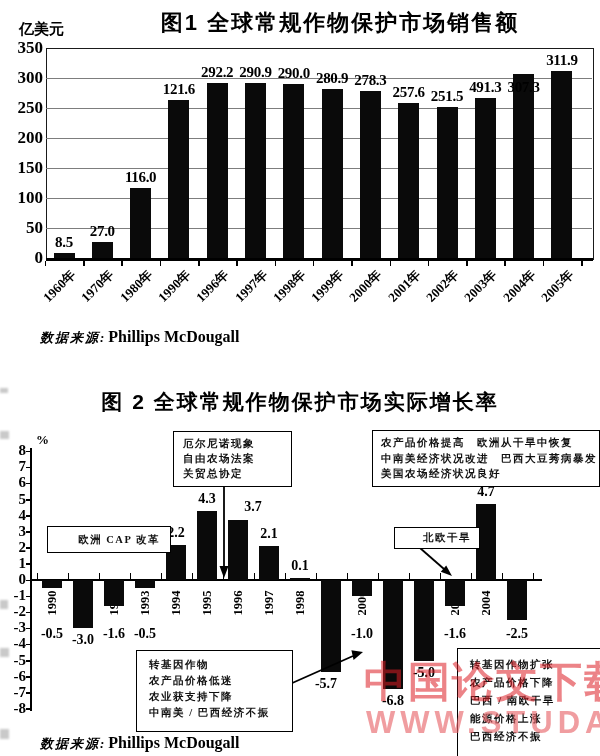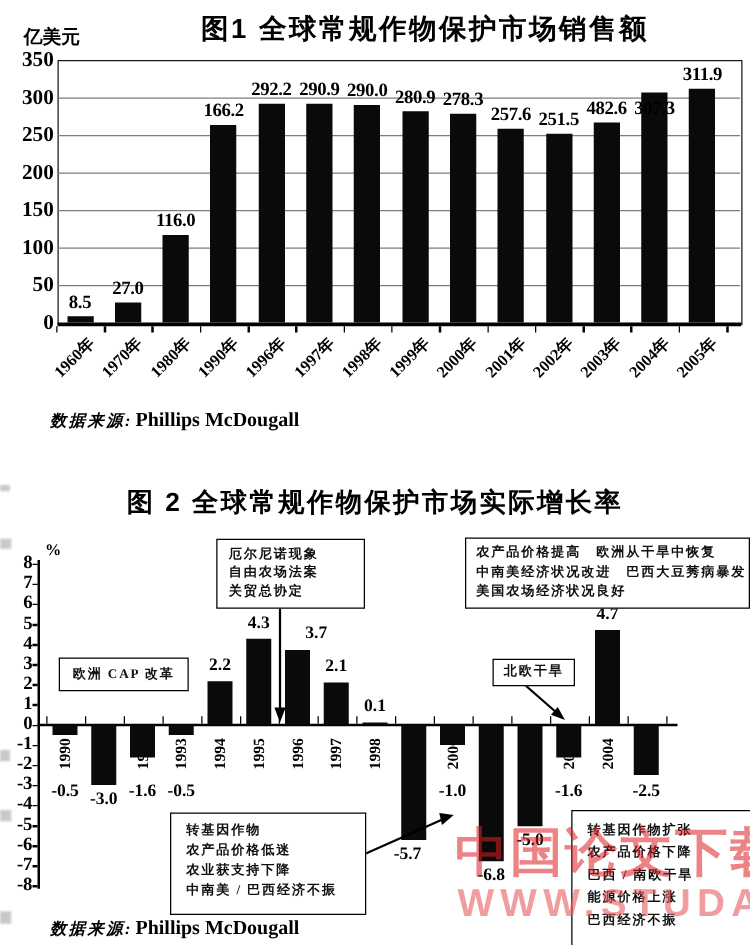--- a/index.html
+++ b/index.html
@@ -31,21 +31,21 @@
   .yr1{position:absolute;width:60px;font-size:13px;font-weight:bold;text-align:right;
        white-space:nowrap;transform:rotate(-45deg);transform-origin:100% 0;}
   .yr2{position:absolute;width:44px;height:14px;line-height:14px;font-size:12.5px;font-weight:bold;
        text-align:center;transform:rotate(-90deg);z-index:1;}
   
   #c2-yline{position:absolute;left:30px;top:68px;width:2px;height:263px;background:#000;}
   #c2-xline{position:absolute;left:30px;top:199px;width:512px;height:2px;background:#000;z-index:2;}
   #c2-pct{position:absolute;left:36px;top:52px;font-size:13px;font-weight:bold;}
   
   .abox{position:absolute;border:1.5px solid #000;background:#fff;z-index:6;
-        font-size:10.5px;font-weight:600;letter-spacing:1.5px;color:#111;}
+        font-size:10.5px;font-weight:600;letter-spacing:1.5px;color:#111;padding-left:20px;}
   .abox .ln{white-space:nowrap;}
   #box-cap{left:47px;top:146px;width:102px;height:25px;line-height:25px;text-align:center;}
   #box-elnino{left:173px;top:51px;width:108px;height:50px;padding:4px 0 0 9px;}
   #box-elnino .ln{line-height:15px;}
   #box-recovery{left:372px;top:50px;width:218px;height:51px;padding:4px 0 0 8px;}
   #box-recovery .ln{line-height:15.5px;}
   #box-drought{left:394px;top:147px;width:64px;height:20px;line-height:20px;text-align:center;}
   #box-gm{left:136px;top:270px;width:143px;height:74px;padding:6px 0 0 12px;}
   #box-gm .ln{line-height:16px;}
   #box-gm2{left:457px;top:268px;width:133px;height:100px;padding:7px 0 0 12px;}
@@ -111,21 +111,21 @@
       <div class="bar" style="left: 53.5px; top: 252.9px; width: 21px; height: 5.1px; background: rgb(10, 10, 10);"></div>
       <div class="vlab c1v" style="left: 36px; top: 233.9px; width: 56px;">8.5</div>
       <div class="yr1" style="left: 45.3px; top: 266px;">1970年</div>
       <div class="bar" style="left: 91.8px; top: 241.8px; width: 21px; height: 16.2px; background: rgb(10, 10, 10);"></div>
       <div class="vlab c1v" style="left: 74.3px; top: 222.8px; width: 56px;">27.0</div>
       <div class="yr1" style="left: 83.6px; top: 266px;">1980年</div>
       <div class="bar" style="left: 130.1px; top: 188.4px; width: 21px; height: 69.6px; background: rgb(10, 10, 10);"></div>
       <div class="vlab c1v" style="left: 112.6px; top: 169.4px; width: 56px;">116.0</div>
       <div class="yr1" style="left: 121.9px; top: 266px;">1990年</div>
       <div class="bar" style="left: 168.4px; top: 99.6px; width: 21px; height: 158.4px; background: rgb(10, 10, 10);"></div>
-      <div class="vlab c1v" style="left: 150.9px; top: 80.6px; width: 56px;">166.2</div>
+      <div class="vlab c1v" style="left: 150.9px; top: 80.6px; width: 56px;">121.6</div>
       <div class="yr1" style="left: 160.2px; top: 266px;">1996年</div>
       <div class="bar" style="left: 206.7px; top: 82.68px; width: 21px; height: 175.32px; background: rgb(10, 10, 10);"></div>
       <div class="vlab c1v" style="left: 189.2px; top: 63.68px; width: 56px;">292.2</div>
       <div class="yr1" style="left: 198.5px; top: 266px;">1997年</div>
       <div class="bar" style="left: 245px; top: 83.46px; width: 21px; height: 174.54px; background: rgb(10, 10, 10);"></div>
       <div class="vlab c1v" style="left: 227.5px; top: 64.46px; width: 56px;">290.9</div>
       <div class="yr1" style="left: 236.8px; top: 266px;">1998年</div>
       <div class="bar" style="left: 283.3px; top: 84px; width: 21px; height: 174px; background: rgb(10, 10, 10);"></div>
       <div class="vlab c1v" style="left: 265.8px; top: 65px; width: 56px;">290.0</div>
       <div class="yr1" style="left: 275.1px; top: 266px;">1999年</div>
@@ -135,21 +135,21 @@
       <div class="bar" style="left: 359.9px; top: 91.02px; width: 21px; height: 166.98px; background: rgb(10, 10, 10);"></div>
       <div class="vlab c1v" style="left: 342.4px; top: 72.02px; width: 56px;">278.3</div>
       <div class="yr1" style="left: 351.7px; top: 266px;">2001年</div>
       <div class="bar" style="left: 398.2px; top: 103.44px; width: 21px; height: 154.56px; background: rgb(10, 10, 10);"></div>
       <div class="vlab c1v" style="left: 380.7px; top: 84.44px; width: 56px;">257.6</div>
       <div class="yr1" style="left: 390px; top: 266px;">2002年</div>
       <div class="bar" style="left: 436.5px; top: 107.1px; width: 21px; height: 150.9px; background: rgb(10, 10, 10);"></div>
       <div class="vlab c1v" style="left: 419px; top: 88.1px; width: 56px;">251.5</div>
       <div class="yr1" style="left: 428.3px; top: 266px;">2003年</div>
       <div class="bar" style="left: 474.8px; top: 97.74px; width: 21px; height: 160.26px; background: rgb(10, 10, 10);"></div>
-      <div class="vlab c1v" style="left: 457.3px; top: 78.74px; width: 56px;">482.6</div>
+      <div class="vlab c1v" style="left: 457.3px; top: 78.74px; width: 56px;">491.3</div>
       <div class="yr1" style="left: 466.6px; top: 266px;">2004年</div>
       <div class="bar" style="left: 513.1px; top: 73.62px; width: 21px; height: 184.38px; background: rgb(10, 10, 10);"></div>
       <div class="vlab c1v" style="left: 495.6px; top: 54.62px; width: 56px; margin-top: 24px;">307.3</div>
       <div class="yr1" style="left: 504.9px; top: 266px;">2005年</div>
       <div class="bar" style="left: 551.4px; top: 70.86px; width: 21px; height: 187.14px; background: rgb(10, 10, 10);"></div>
       <div class="vlab c1v" style="left: 533.9px; top: 51.86px; width: 56px;">311.9</div>
     </div>
 
   <div id="src1" class="src">
     <span class="cjk">数据来源:</span><span class="en">Phillips McDougall</span>

